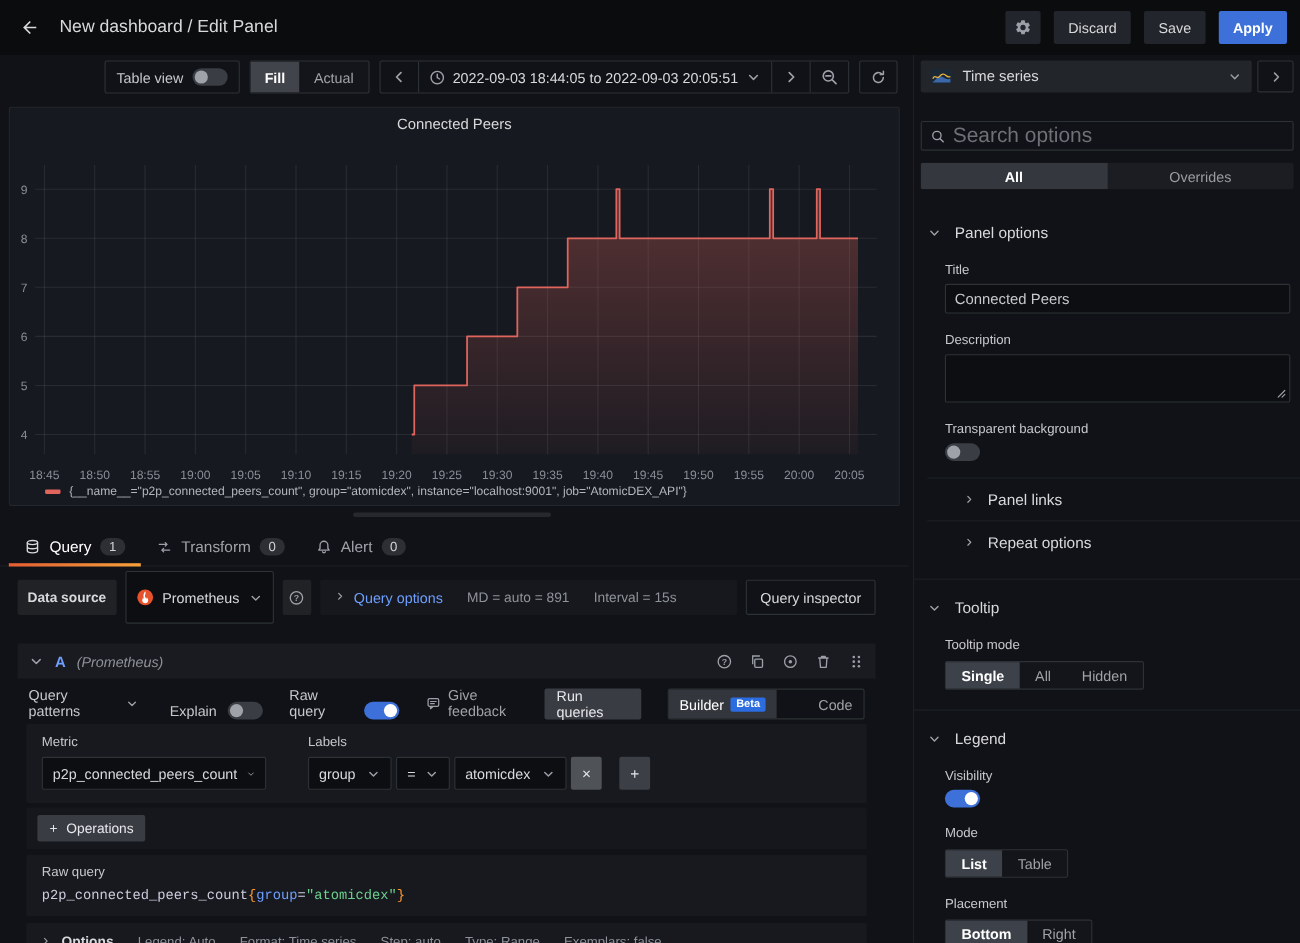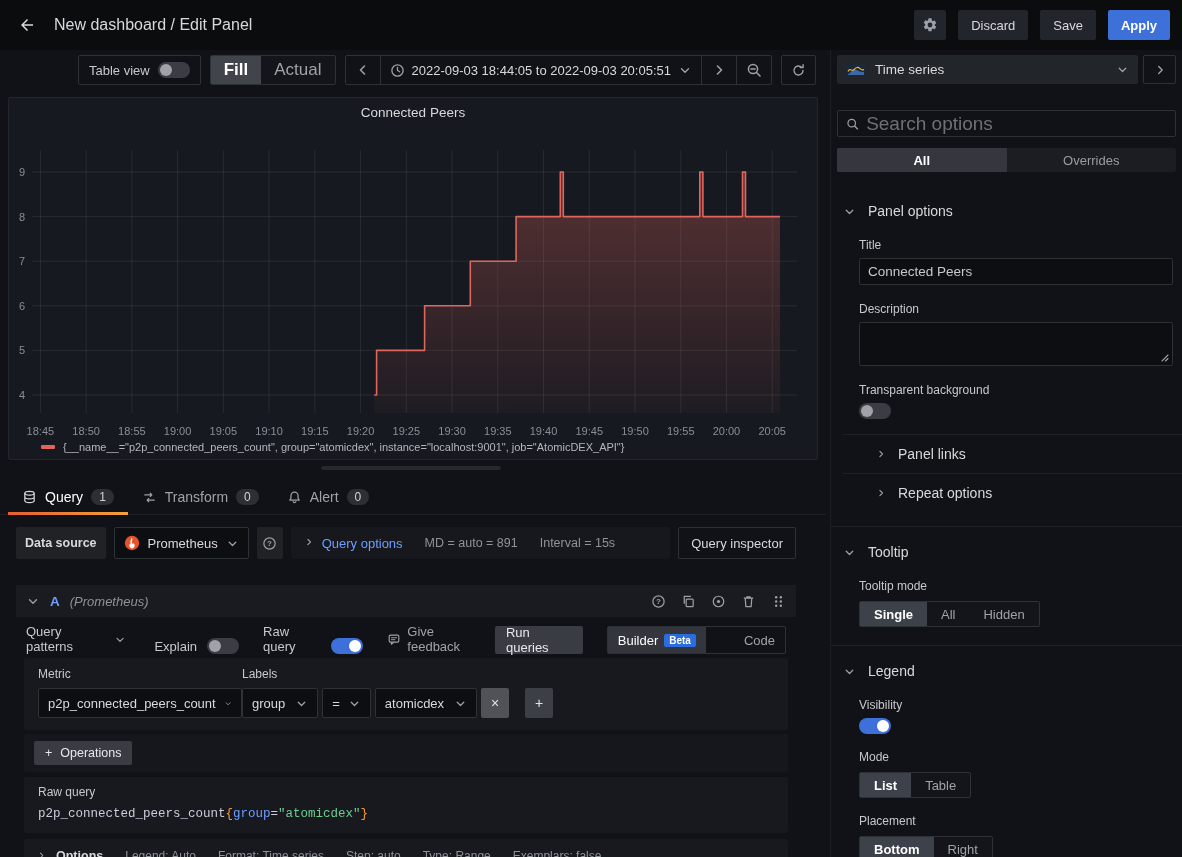--- a/index.html
+++ b/index.html
@@ -22,21 +22,21 @@
 
   
   .main { position:absolute; top:50px; left:0; width:826px; bottom:0; }
   .toolbar { position:absolute; top:0; left:0; right:10px; height:40px; display:flex;
     align-items:center; justify-content:flex-end; gap:9px; }
   .tv-group { height:30px; border:1px solid #2c3235; border-radius:2px; display:flex;
     align-items:center; gap:8px; padding:0 10px; font-size:13px; color:#c7c8cc; }
   .seg-group { height:30px; border:1px solid #2c3235; background:#14151a; border-radius:2px;
     display:inline-flex; align-items:stretch; overflow:hidden; }
   .seg { padding:0 13px; display:flex; align-items:center; justify-content:center;
-    font-size:17px; color:#9fa2a8; cursor:pointer; }
+    font-size:13px; color:#9fa2a8; cursor:pointer; }
   .seg.sel { background:#41444b; color:#fff; font-weight:600; }
   .tp-group { height:30px; border:1px solid #2c3235; border-radius:2px; display:flex; align-items:stretch; }
   .tp-btn { display:flex; align-items:center; gap:7px; padding:0 9px; font-size:13px; color:#d8d9da;
     border-right:1px solid #2c3235; cursor:pointer; }
   .tp-btn:last-child { border-right:none; }
   .switch { width:32px; height:16px; border-radius:9px; background:#3a3d44; position:relative;
     cursor:pointer; flex:none; }
   .switch::after { content:""; position:absolute; width:12px; height:12px; border-radius:50%;
     background:#9fa2a8; top:2px; left:2px; }
   .switch.on { background:#3d71d9; }
@@ -61,21 +61,21 @@
   .tab.active { color:#fff; font-weight:500; }
   .tab.active::after { content:""; position:absolute; left:0; right:0; bottom:-1px; height:3px;
     background:linear-gradient(90deg,#e55e33,#f5a13a); }
   .count-pill { background:#2d2f35; border-radius:11px; padding:1px 8px; font-size:12px; color:#d0d1d5; }
 
   
   .query-wrap { position:absolute; top:477px; left:16px; width:780px; }
   .ds-row { display:flex; align-items:center; gap:8px; height:32px; }
   .chip { background:#202226; height:32px; display:flex; align-items:center; padding:0 9px;
     font-size:12.5px; font-weight:600; color:#d8d9da; border-radius:2px; }
-  .select { background:#0d0e12; border:1px solid #2c3235; height:32px; border-radius:2px;
+  .select { background:#0d0e12; border:1px solid #2c3235; height:48px; border-radius:2px;
     display:flex; align-items:center; gap:8px; padding:0 9px; font-size:13px; color:#d8d9da; cursor:pointer; }
   .helpbox { width:26px; height:32px; background:#202226; border-radius:2px; display:flex;
     align-items:center; justify-content:center; cursor:pointer; }
   .qo-bar { flex:1; background:#17181d; height:32px; display:flex; align-items:center; gap:22px;
     padding:0 12px; border-radius:2px; cursor:pointer; }
   .qo-label { color:#6e9fff; font-size:13px; font-weight:500; display:flex; gap:7px; align-items:flex-start; }
   .qo-meta { font-size:12.5px; color:#8e9299; }
   .outline-btn { height:32px; border:1px solid #2c3235; border-radius:2px; padding:0 12px;
     display:flex; align-items:center; font-size:13px; color:#d8d9da; cursor:pointer; }
 
@@ -92,21 +92,21 @@
   .feedback { display:flex; align-items:center; gap:6px; font-size:13px; color:#9fa2a8; cursor:pointer; }
   .run-btn { margin-left:auto; height:28px; background:#393c43; border-radius:2px; padding:0 11px;
     display:flex; align-items:center; font-size:13px; color:#e8e8ec; cursor:pointer; }
   .bc-group { height:28px; border:1px solid #2c3235; border-radius:2px; display:flex; align-items:stretch; margin-left:14px;gap:28px; }
   .bc-seg { padding:0 10px; display:flex; align-items:center; gap:6px; font-size:13px; color:#9fa2a8; cursor:pointer; }
   .bc-seg.sel { background:#34363d; color:#fff; font-weight:500; }
   .beta { background:#2b6ce0; color:#fff; font-size:10px; font-weight:700; padding:1px 5px; border-radius:2px; }
 
   .builder-box { margin:4px 0 0 8px; width:764px; background:#17191f; border-radius:2px; padding:9px 14px 12px; }
   .fld-label { font-size:12px; color:#c7c8cc; font-weight:500; margin-bottom:7px; }
-  .builder-cols { display:flex; }
+  .builder-cols { display:flex; gap:38px; }
   .lbl-row { display:flex; gap:4px; align-items:center; }
   .sq-btn { width:28px; height:30px; border-radius:2px; display:flex; align-items:center;
     justify-content:center; color:#e3e4e8; font-size:14px; cursor:pointer; }
   .x-btn { background:#4f5257; }
   .plus-btn { background:#3c3f45; margin-left:12px; }
 
   .ops-band { margin:4px 0 0 8px; width:764px; background:#15171c; border-radius:2px; padding:7px 10px; }
   .ops-btn { display:inline-flex; align-items:center; gap:8px; height:24px; background:#393c43;
     border-radius:2px; padding:0 11px; font-size:12.5px; color:#e8e8ec; cursor:pointer; }
 

